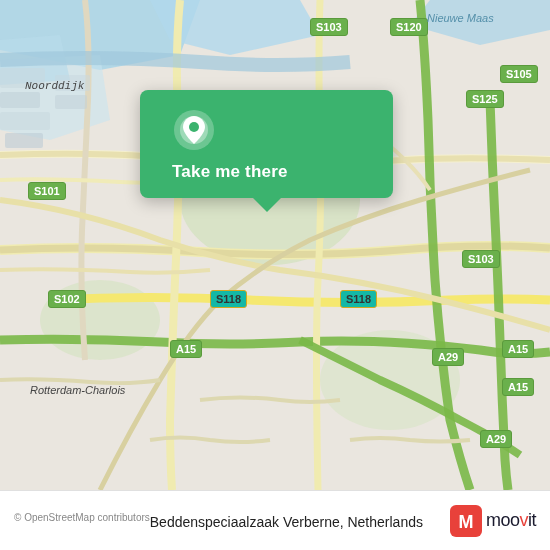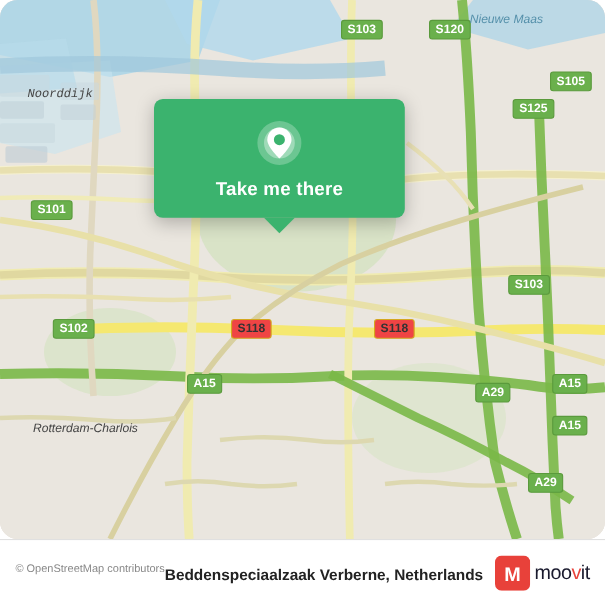--- a/index.html
+++ b/index.html
@@ -10,43 +10,42 @@
       font-family: Arial, sans-serif;
       position: relative;
     }
 
     #map-container {
       width: 550px;
       height: 490px;
       position: relative;
       overflow: hidden;
       background-color: #e8e0d8;
-      border-radius: 16px;
     }
 
     
     .map-svg {
       position: absolute;
       inset: 0;
       width: 100%;
       height: 100%;
     }
 
     
     .popup-card {
       position: absolute;
       top: 90px;
       left: 140px;
-      width: 228px;
+      width: 253px;
       background: #3bb36e;
       border-radius: 8px;
       display: flex;
       flex-direction: column;
-      align-items: center;
-      padding: 18px 20px 16px;
+      align-items: flex-start;
+      padding: 18px 32px 16px;
       box-shadow: 0 4px 16px rgba(0,0,0,0.25);
       cursor: pointer;
     }
 
     .popup-card::after {
       content: '';
       position: absolute;
       bottom: -14px;
       left: 50%;
       transform: translateX(-50%);
@@ -81,21 +80,21 @@
       font-size: 11px;
       font-weight: bold;
       color: #333;
     }
     .road-label.green {
       background: #6ab04c;
       color: white;
       border-color: #5a9a3c;
     }
     .road-label.yellow {
-      background: #ef4444;
+      background: #14b8a6;
       color: #333;
       border-color: #d4a820;
     }
 
     
     #footer-bar {
       width: 550px;
       height: 60px;
       background: #ffffff;
       border-top: 1px solid #e0e0e0;
@@ -111,21 +110,21 @@
       flex-direction: row;
     }
 
     .copyright-text {
       font-size: 10px;
       color: #888;
     }
 
     .location-name {
       font-size: 14px;
-      font-weight: bold;
+      font-weight: normal;
       color: #222;
       margin-top: 2px;
     }
 
     .moovit-logo {
       display: flex;
       align-items: center;
       gap: 4px;
     }
 

